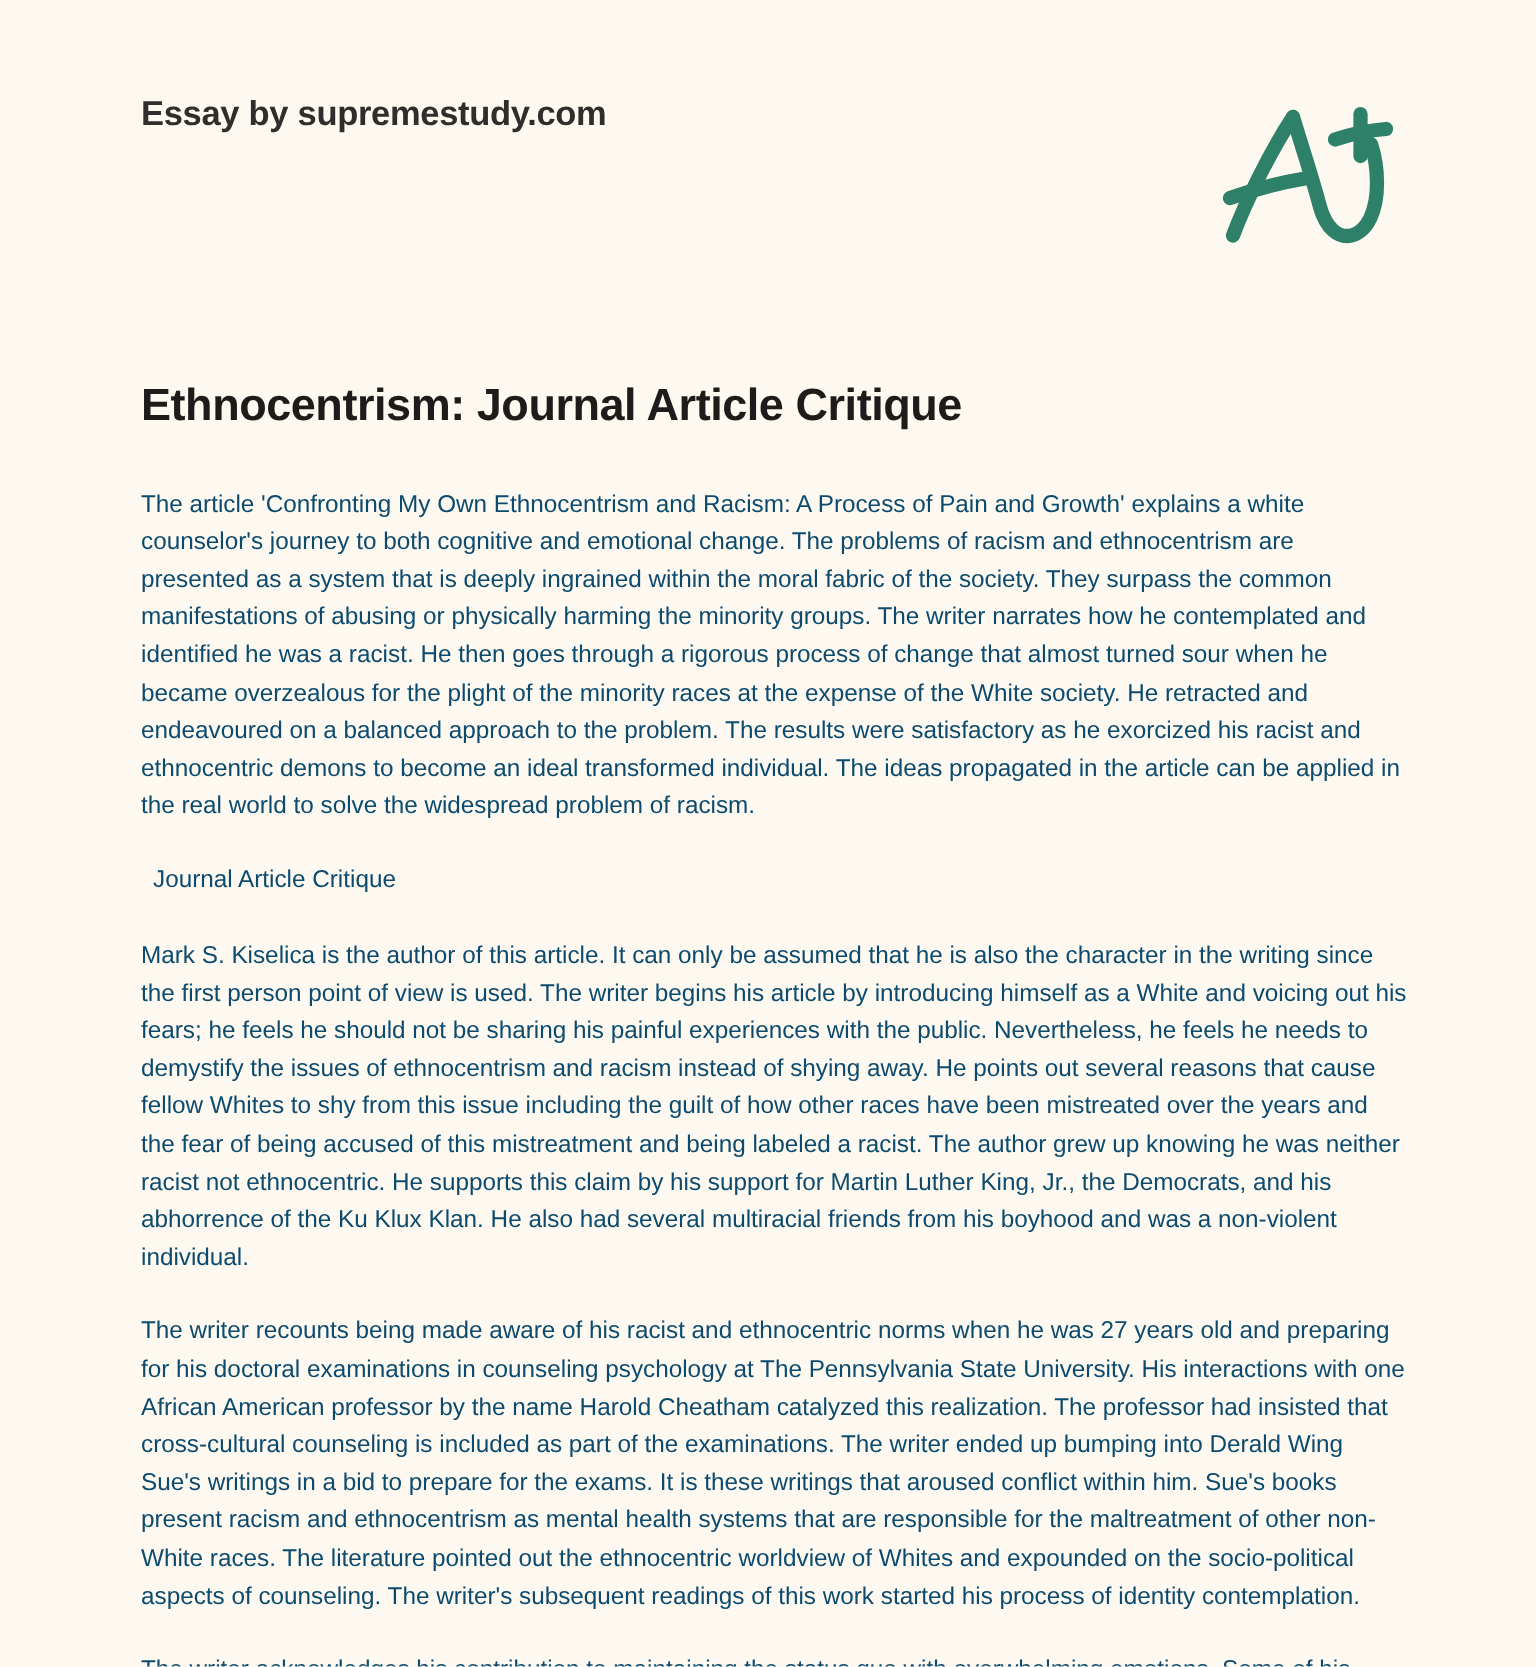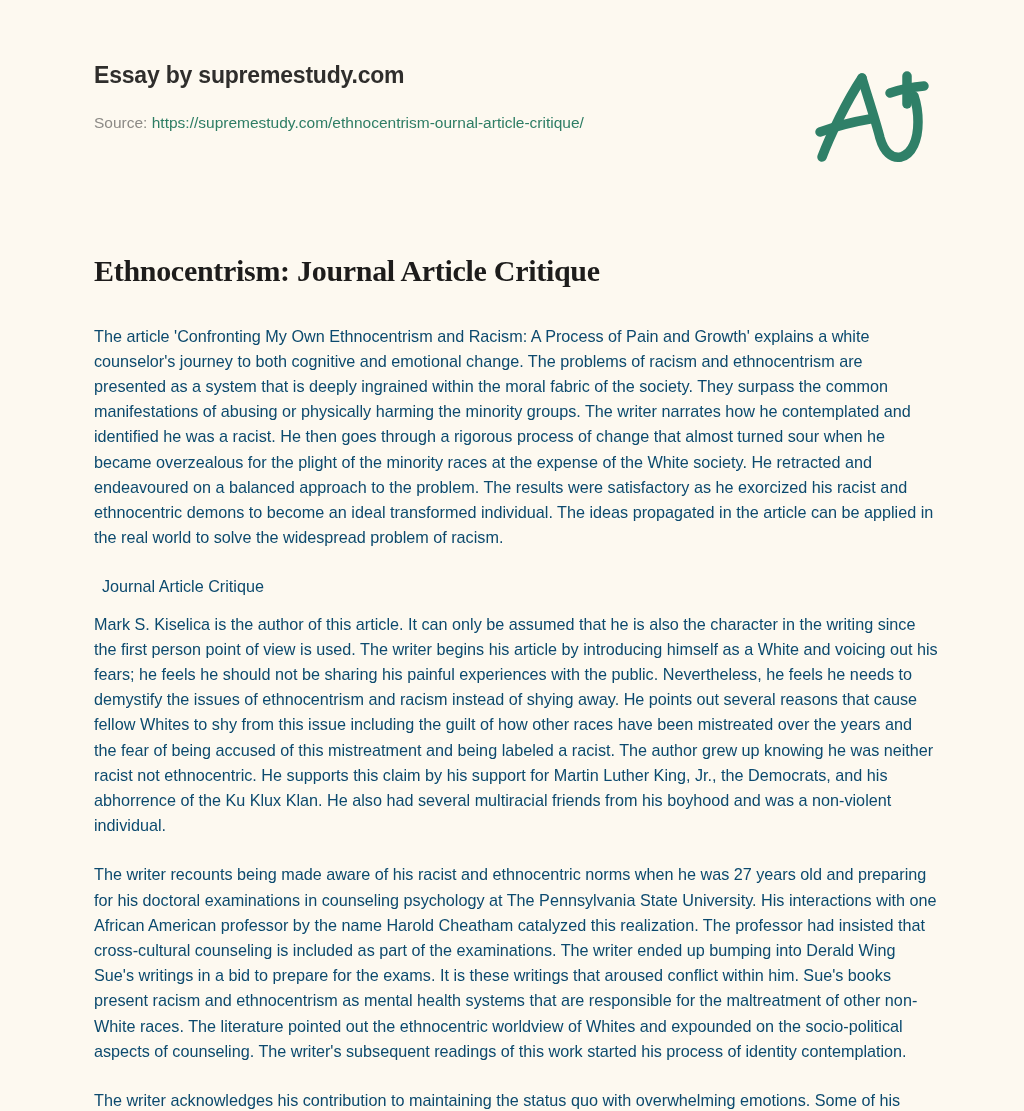--- a/index.html
+++ b/index.html
@@ -73,51 +73,46 @@
   .article {
     padding: 0 86px 0 94px;
   }
   .article-title {
     margin: 84px 0 0 0;
     font-size: 30px;
     line-height: 1.25;
     font-weight: 700;
     color: #1d1c1b;
     letter-spacing: -0.3px;
-    font-family: Liberation Serif, serif;
   }
   .article-body {
     margin-top: 34px;
   }
   .article-body p {
     margin: 0 0 24px 0;
     font-size: 16.2px;
     line-height: 25.2px;
     color: #0c4a6e;
   }
   .article-body p.subhead {
     margin-left: 8px;
-    margin-bottom: 12px;
+    margin-bottom: 25px;
   }
   .article-body p:last-child {
     margin-bottom: 0;
   }
 </style>
 </head>
 <body>
 
 <div class="page">
 
   <div class="header">
     <div class="header-left">
       <div class="site-byline">Essay by supremestudy.com</div>
-      <div class="source-line">
-        <span class="source-label">Source:</span>
-        <a class="source-url" href="#">https://supremestudy.com/ethnocentrism-ournal-article-critique/</a>
-      </div>
     </div>
 
     <div class="logo">
       <svg viewBox="0 0 132 104" xmlns="http://www.w3.org/2000/svg">
         <g fill="none" stroke="#2f8068" stroke-width="9.5" stroke-linecap="round" stroke-linejoin="round">
 
           <path d="M16 93 C 24 72, 40 38, 56 14"></path>
 
           <path d="M56 14 C 62 34, 70 58, 74 74
                    C 78 88, 86 95, 95 93

